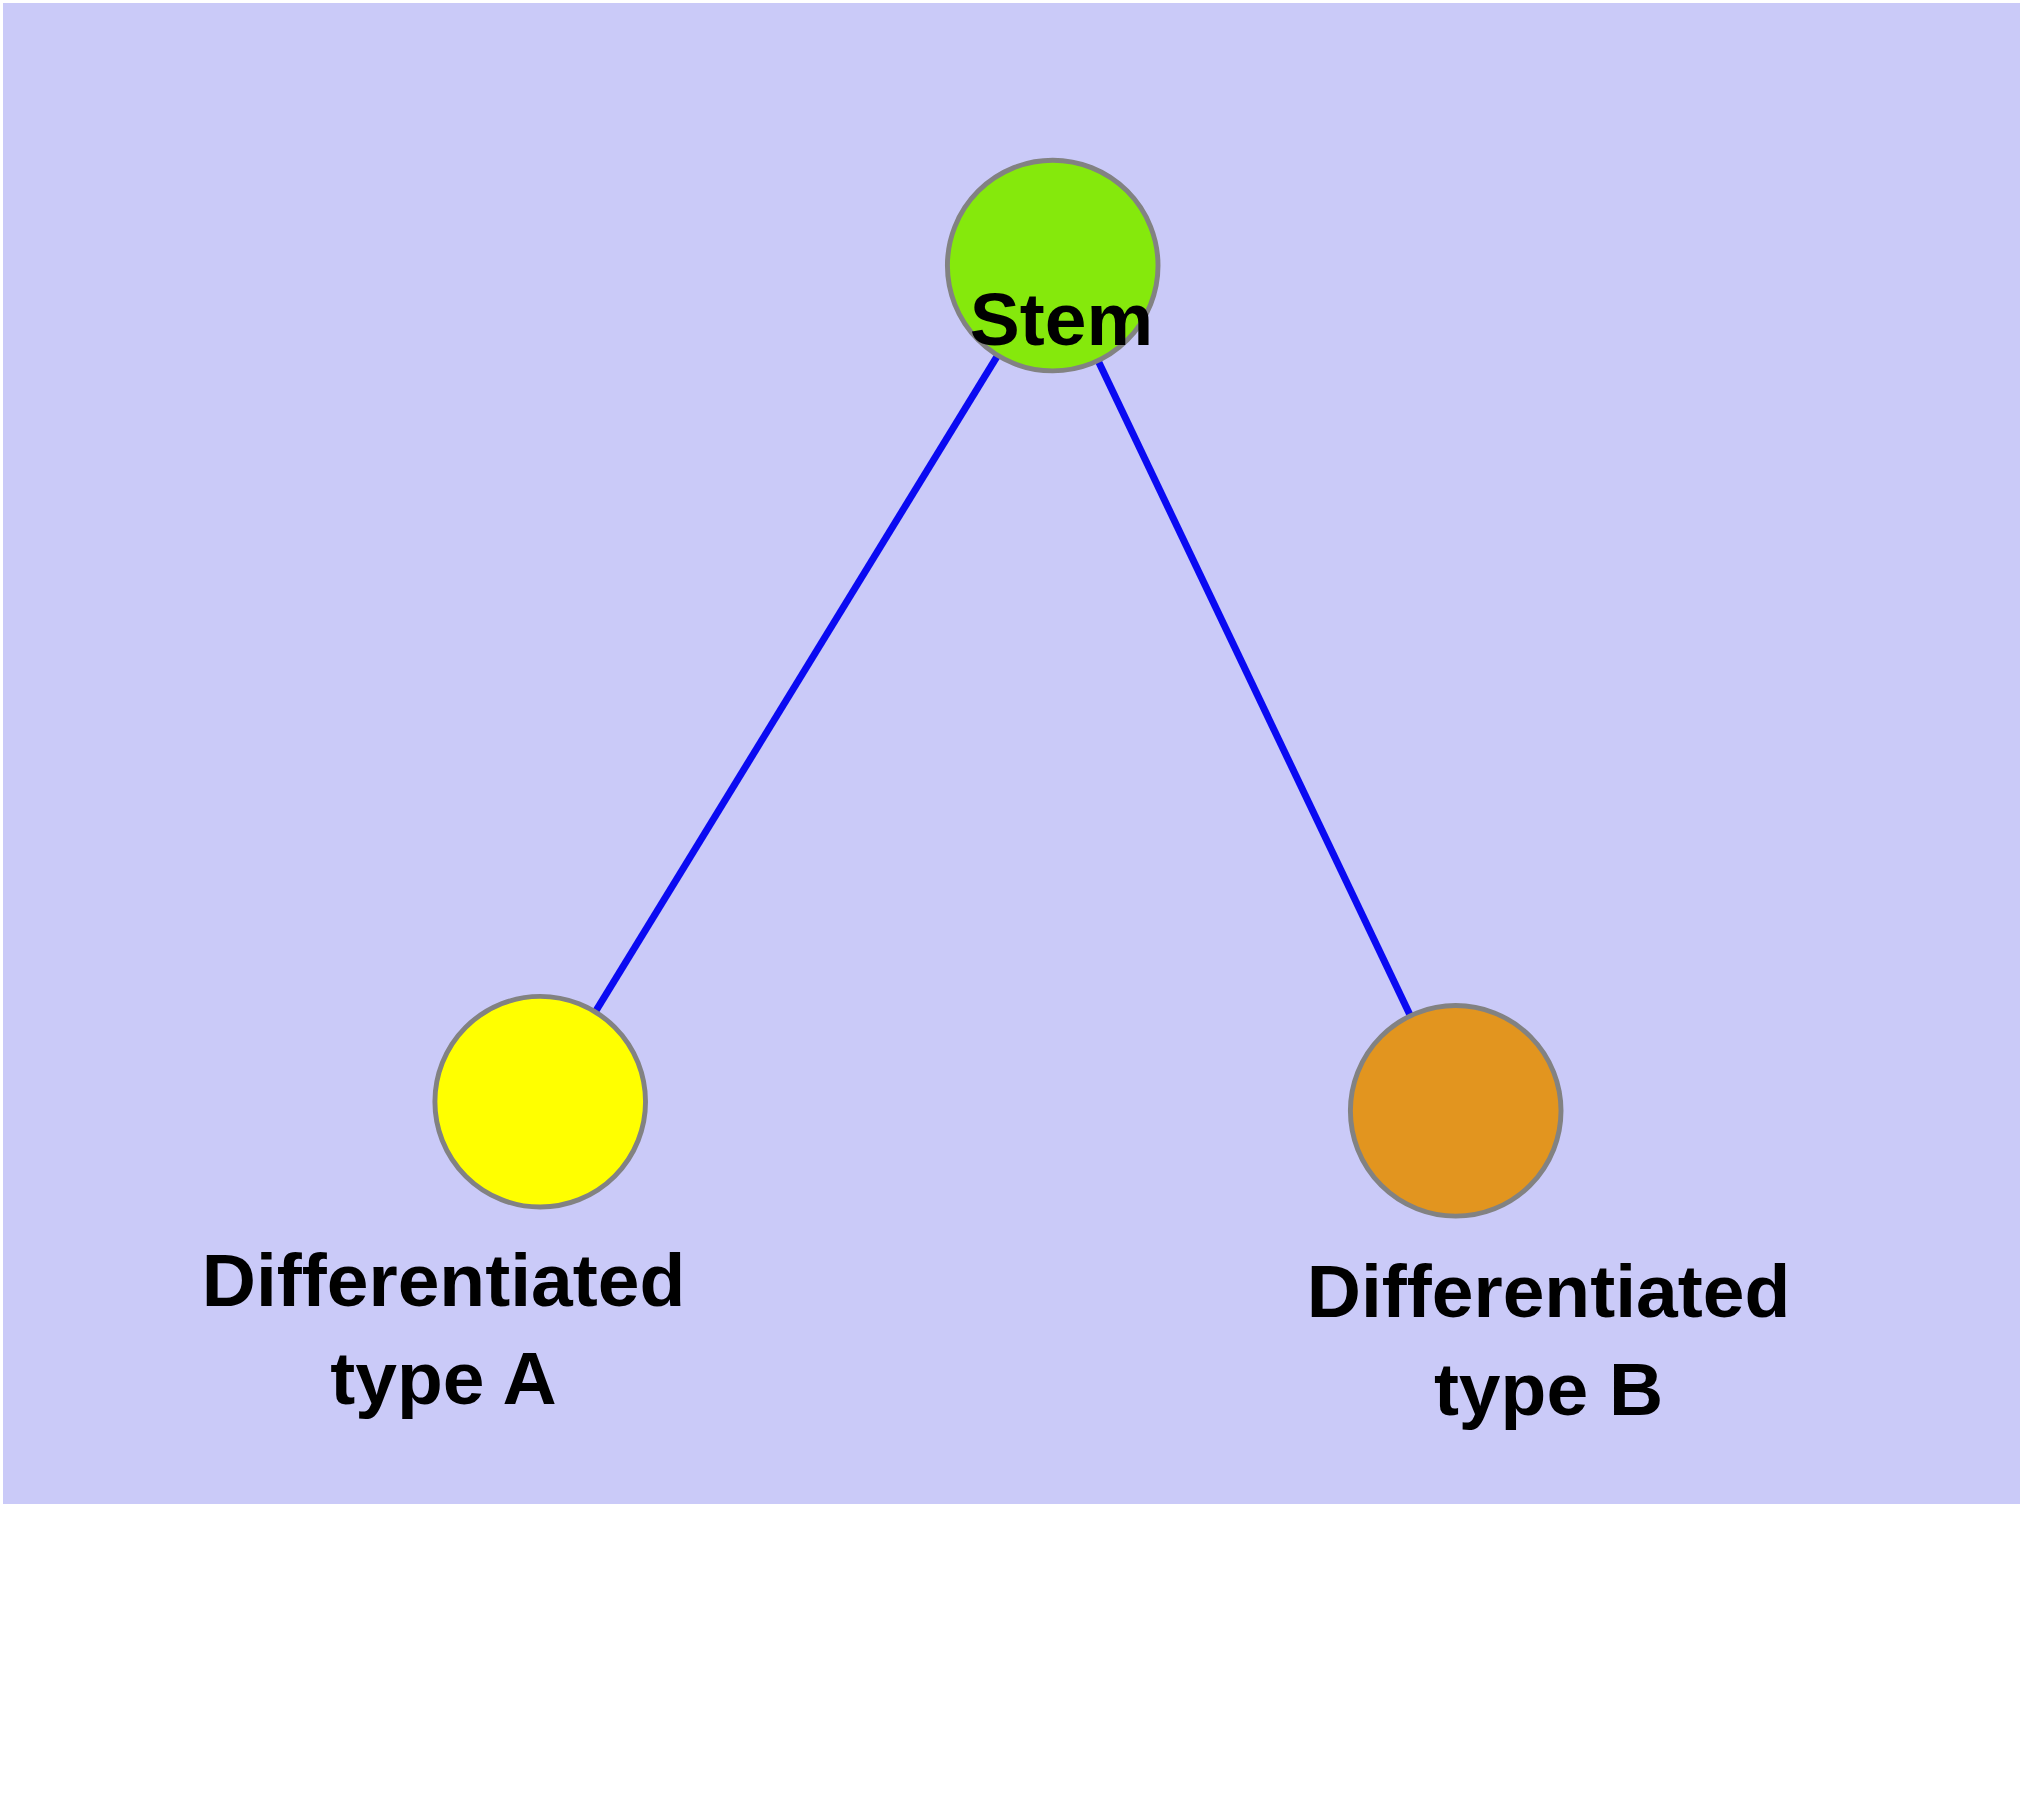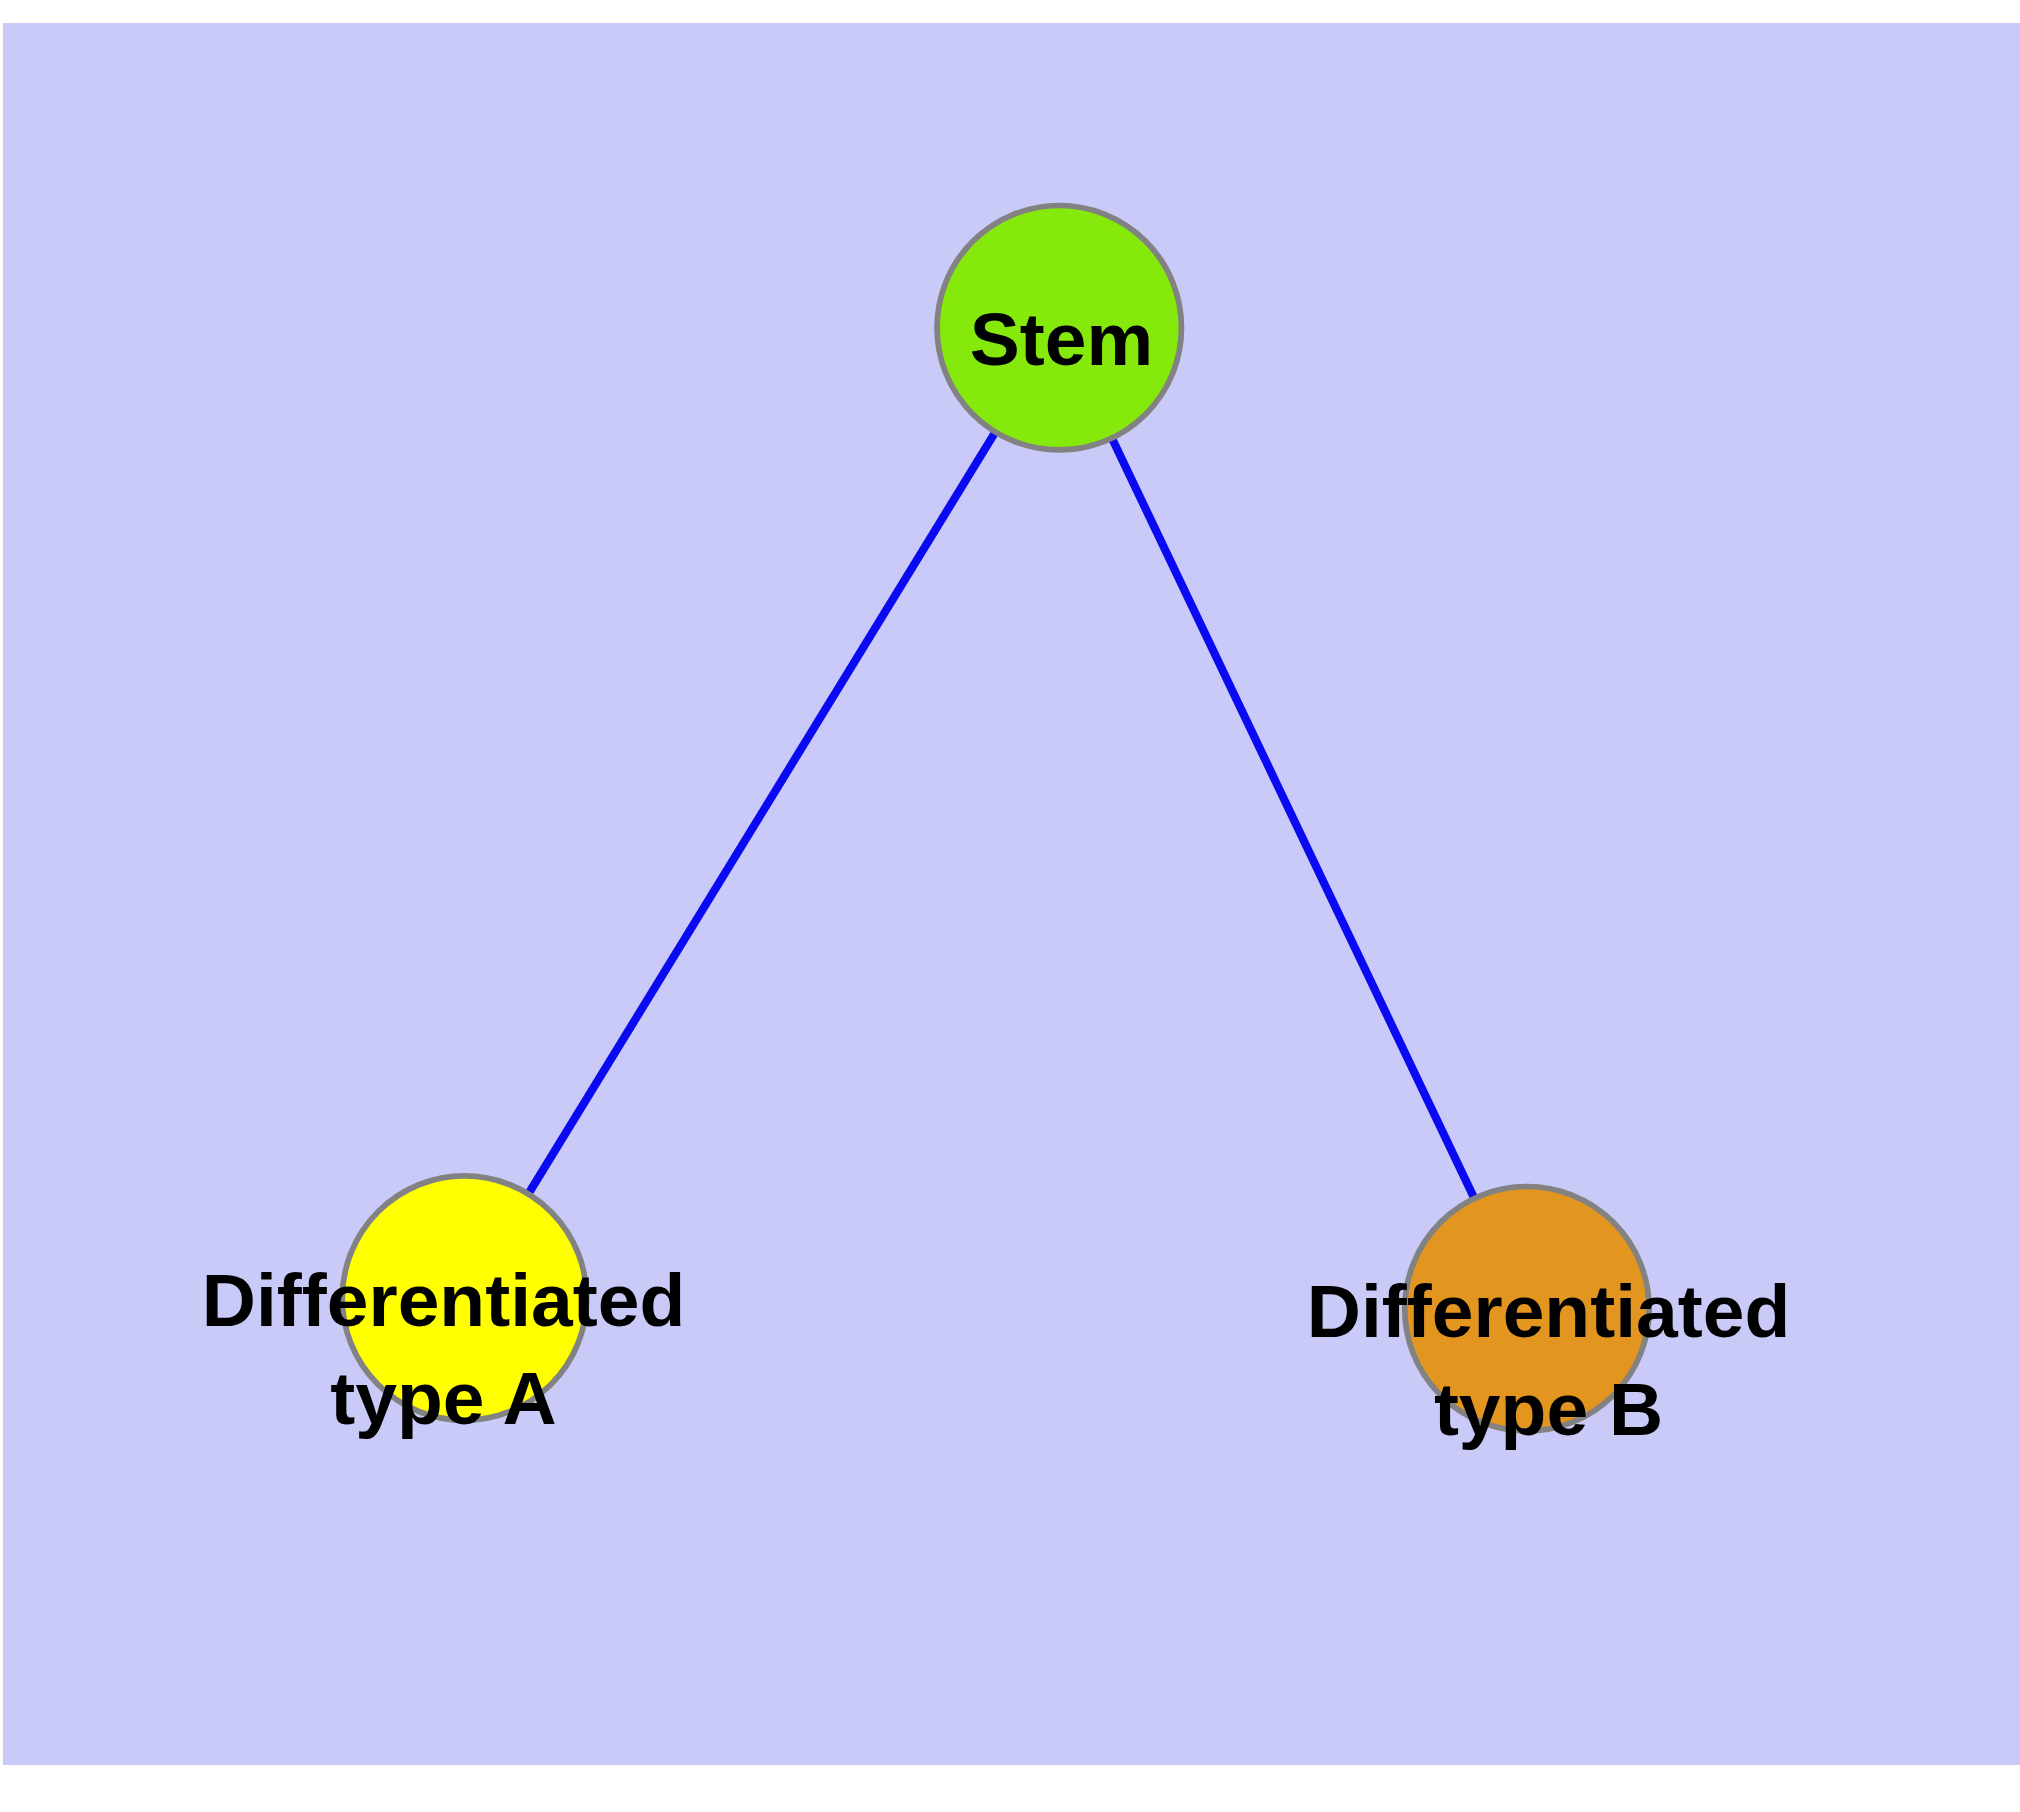--- a/index.html
+++ b/index.html
@@ -8,23 +8,22 @@
     background: #ffffff;
     width: 2021px;
     height: 1812px;
     overflow: hidden;
   }
   #stage {
     position: absolute;
     left: 2.5px;
     top: 3.4px;
     width: 2018px;
-    height: 1742px;
+    height: 1501px;
     background: #cacaf8; 
-    margin-top: 20px;
   }
   #graph-svg {
     position: absolute;
     left: 0;
     top: 0;
     width: 100%;
     height: 100%;
     display: block;
   }
   .node-label {

